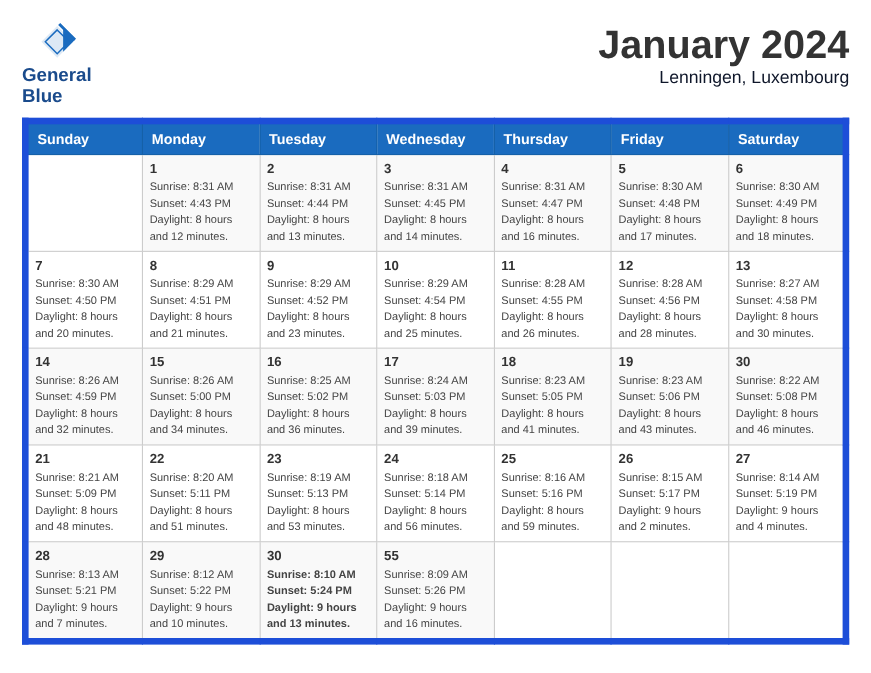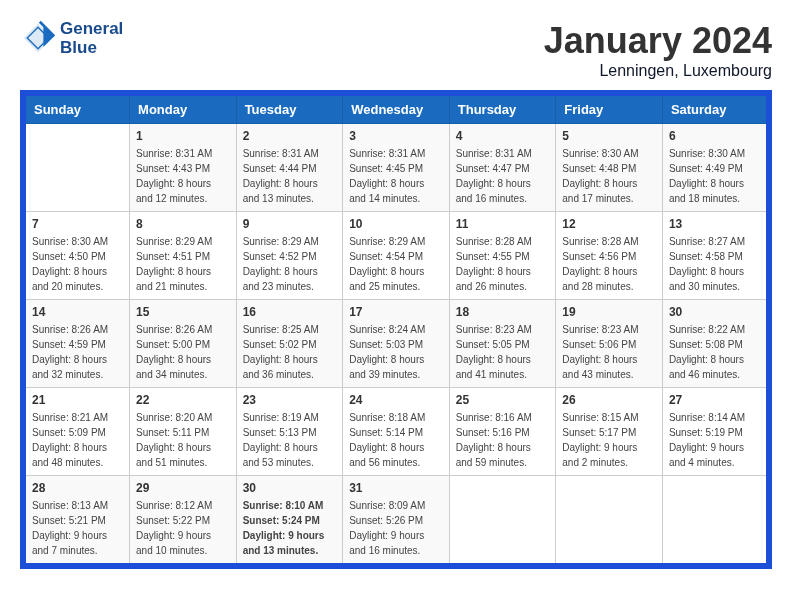--- a/index.html
+++ b/index.html
@@ -11,22 +11,23 @@
       padding: 20px;
     }
     .header {
       display: flex;
       justify-content: space-between;
       align-items: flex-start;
       margin-bottom: 10px;
     }
     .logo {
       display: flex;
-      align-items: flex-start;
+      align-items: center;
       gap: 4px;
+      flex-direction: column;
     }
     .logo-text {
       font-size: 18px;
       font-weight: bold;
       color: #1a4b8c;
       line-height: 1.1;
     }
     .logo-icon {
       width: 36px;
       height: 36px;
@@ -334,21 +335,21 @@
 and 10 minutes.</div>
         </td>
         <td>
           <span class="day-num">30</span>
           <div class="day-info" style="white-space: pre-line; font-weight: bold;">Sunrise: 8:10 AM
 Sunset: 5:24 PM
 Daylight: 9 hours
 and 13 minutes.</div>
         </td>
         <td>
-          <span class="day-num">31</span>
+          <span class="day-num">55</span>
           <div class="day-info" style="white-space: pre-line;">Sunrise: 8:09 AM
 Sunset: 5:26 PM
 Daylight: 9 hours
 and 16 minutes.</div>
         </td>
         <td class="empty"></td>
         <td class="empty"></td>
         <td class="empty"></td>
       </tr>
     </tbody>

